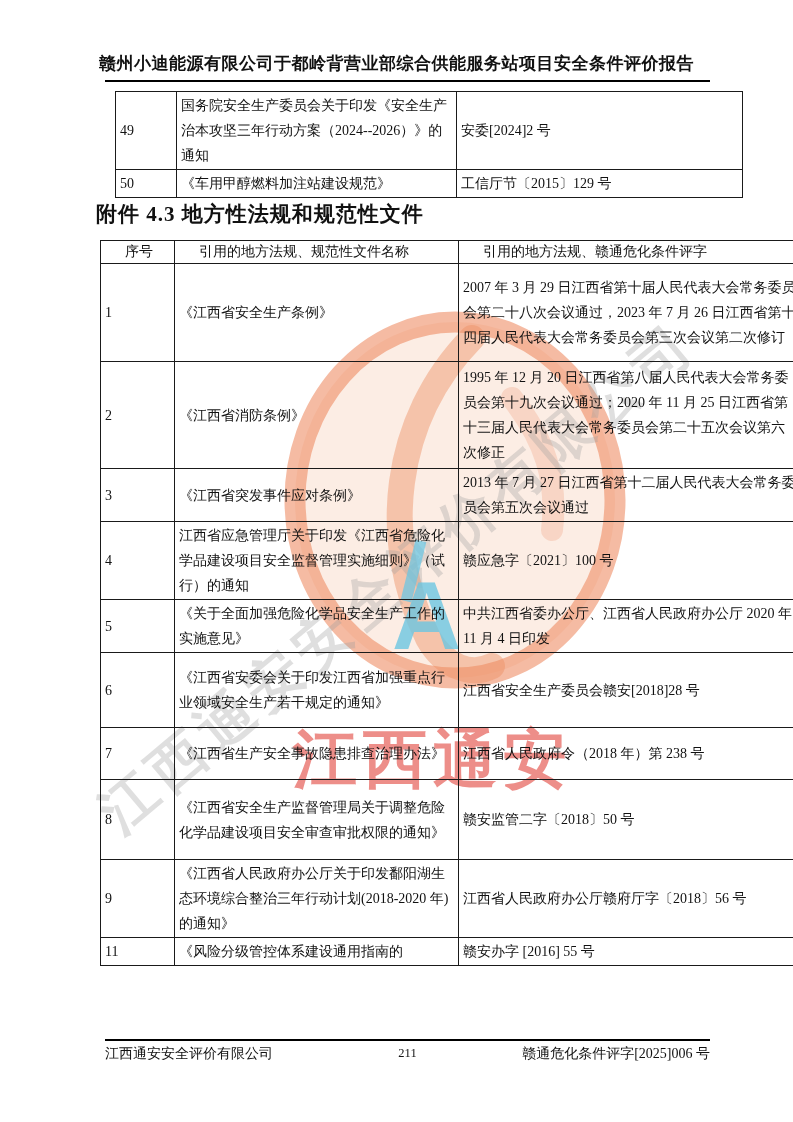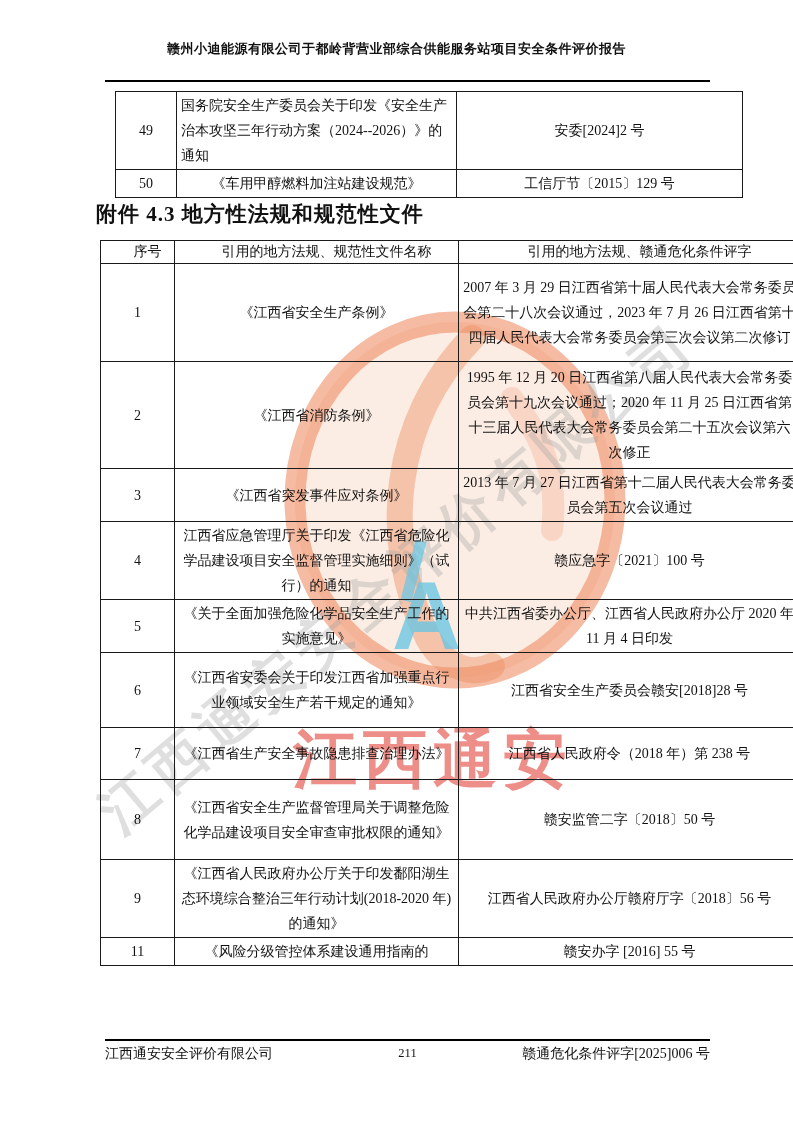--- a/index.html
+++ b/index.html
@@ -7,31 +7,31 @@
     position:relative;
     width:793px;height:1122px;
     background:#ffffff;
     font-family:"Liberation Serif","DejaVu Serif",serif;
     color:#111;
     overflow:hidden;
   }
   .content{position:relative;z-index:1;}
   
   .header-title{
-    position:absolute;top:40px;left:0;width:100%;
-    text-align:center;font-size:13px;font-weight:bold;letter-spacing:.5px;
+    position:absolute;top:52px;left:0;width:100%;
+    text-align:center;font-size:17px;font-weight:bold;letter-spacing:.5px;
   }
   .header-rule{position:absolute;top:80px;left:105px;width:605px;height:2px;background:#000;}
   
   table{border-collapse:collapse;table-layout:fixed;background:transparent;}
   td,th{
     border:1.4px solid #1a1a1a;
     font-size:14px;line-height:25px;
     padding:1px 4px;
-    text-align:center;vertical-align:middle;
+    text-align:left;vertical-align:middle;
     overflow:hidden;word-break:break-all;
   }
   th{font-weight:normal;font-size:14px;}
   .top-table{position:absolute;top:91px;left:115px;width:600px;}
   .top-table .c-no{width:52px;}
   .top-table .c-name{width:271px;}
   .top-table .c-code{width:277px;}
   .top-table tr:nth-child(1) .c-name{text-align:left;}
   .law-table{position:absolute;top:240px;left:100px;width:613px;}
   .law-table .c-no{width:45px;}

